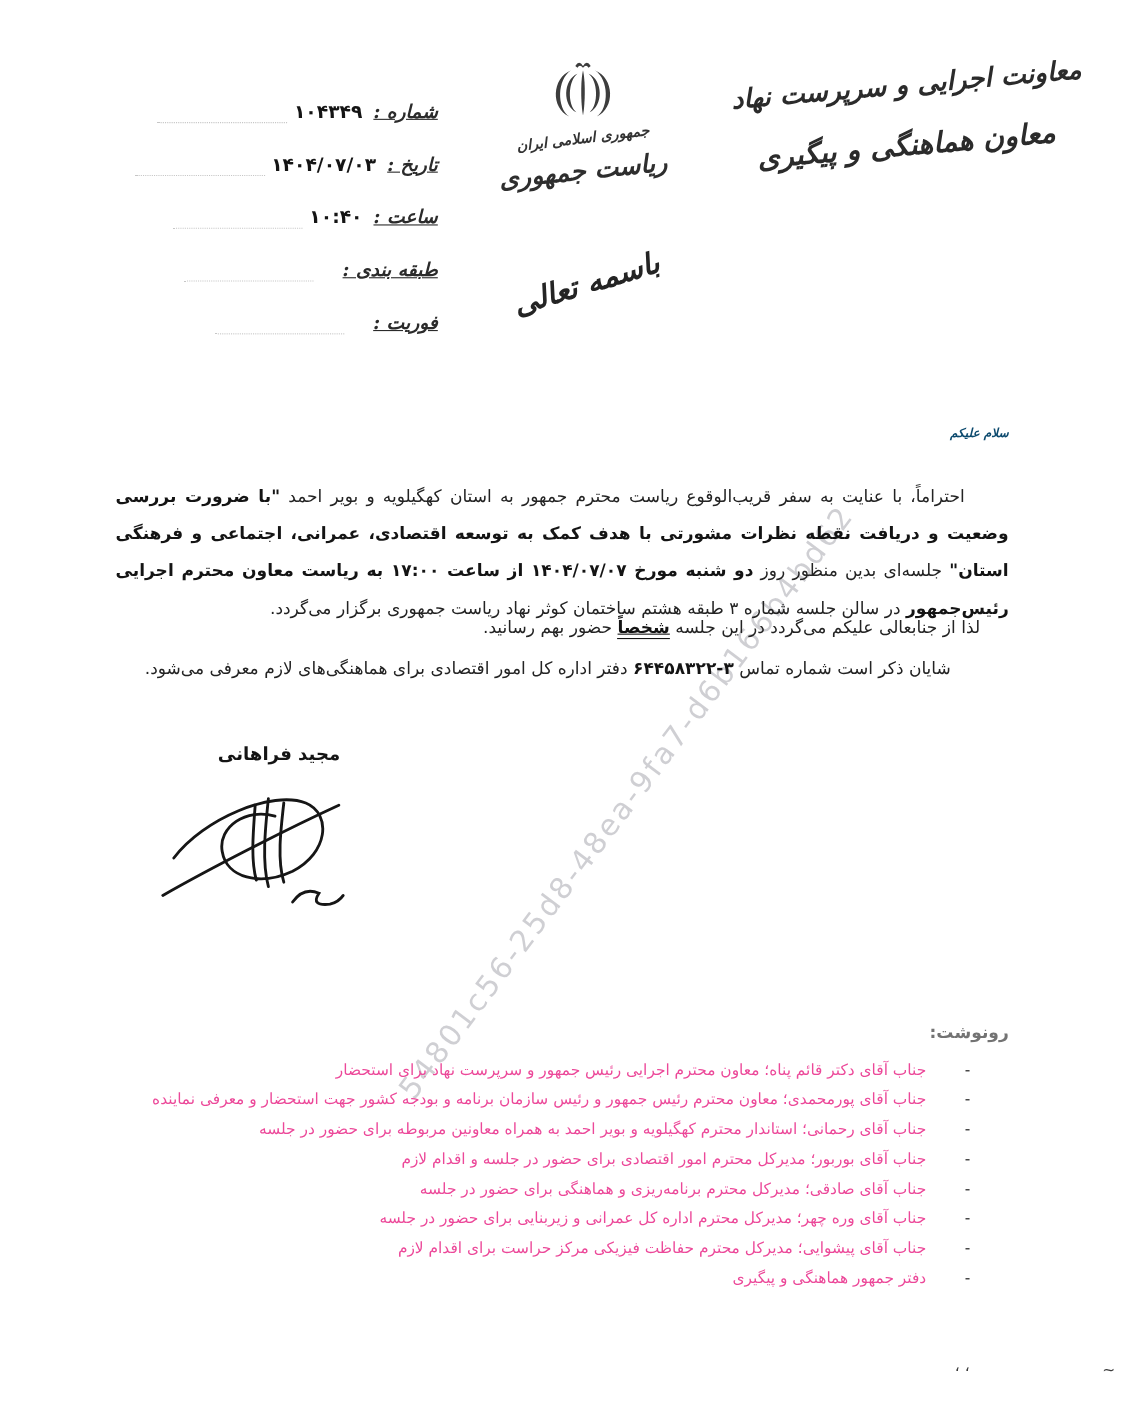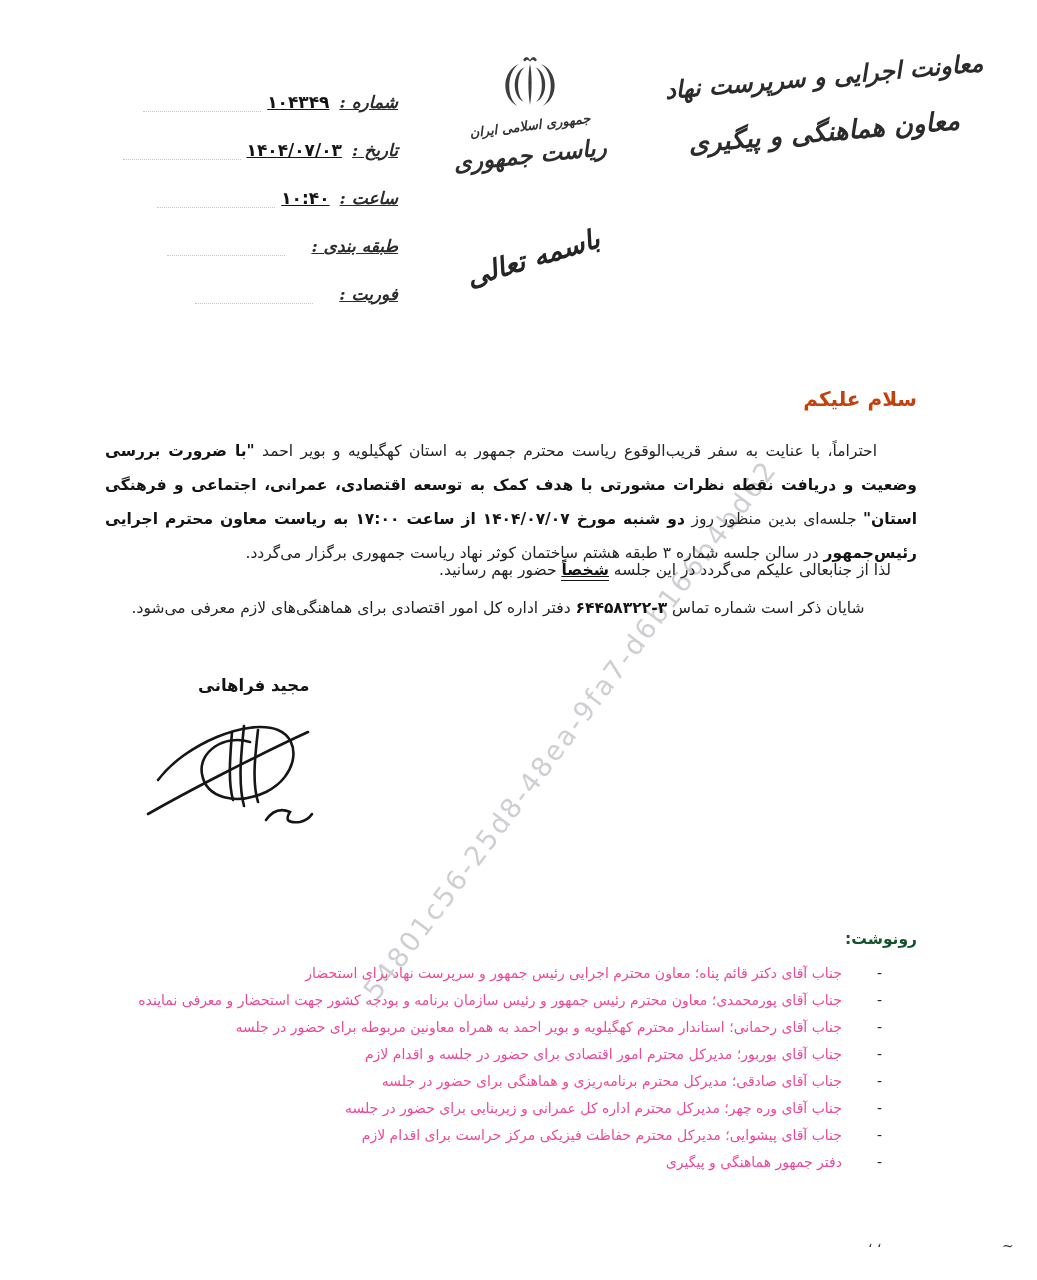--- a/index.html
+++ b/index.html
@@ -110,21 +110,20 @@
     text-decoration: underline;
   }
   .hdr-fields .val {
     font-size: 17px;
     font-weight: 700;
     color: #141414;
     margin-left: 6px;
     margin-right: 10px;
     white-space: nowrap;
     min-width: 10px;
-    text-decoration: underline;
   }
   .hdr-fields .dotline {
     flex: 0 0 auto;
     width: 118px;
     border-bottom: 1px dotted #c6c6c6;
     height: 14px;
   }
 
   
   .basmala {
@@ -148,24 +147,25 @@
     top: 334px; right: 120px; left: 105px;
     text-align: right;
     font-size: 16.5px;
     font-weight: 700;
     color: #161616;
     z-index: 2;
   }
   .salutation {
     position: absolute;
     top: 387px; right: 120px;
-    font-size: 20px;
-    font-weight: 700;
-    color: #c2410c;
-    z-index: 2;
+    font-size: 11px;
+    font-weight: 700;
+    color: #0c4a6e;
+    z-index: 2;
+    font-style: italic;
   }
   p.body {
     position: absolute;
     right: 120px; left: 105px;
     font-size: 15.5px;
     line-height: 34px;
     color: #232323;
     text-align: justify;
     z-index: 2;
   }
@@ -185,21 +185,21 @@
     z-index: 2;
   }
   .signature { position: absolute; top: 702px; left: 140px; z-index: 2; }
 
   
   .cc-title {
     position: absolute;
     top: 930px; right: 120px;
     font-size: 15.5px;
     font-weight: 700;
-    color: #14532d;
+    color: #737373;
     z-index: 2;
   }
   ul.cc-list {
     position: absolute;
     top: 960px; right: 155px; left: 105px;
     list-style: none;
     font-size: 14px;
     line-height: 27px;
     color: #ec4899;
     z-index: 2;

